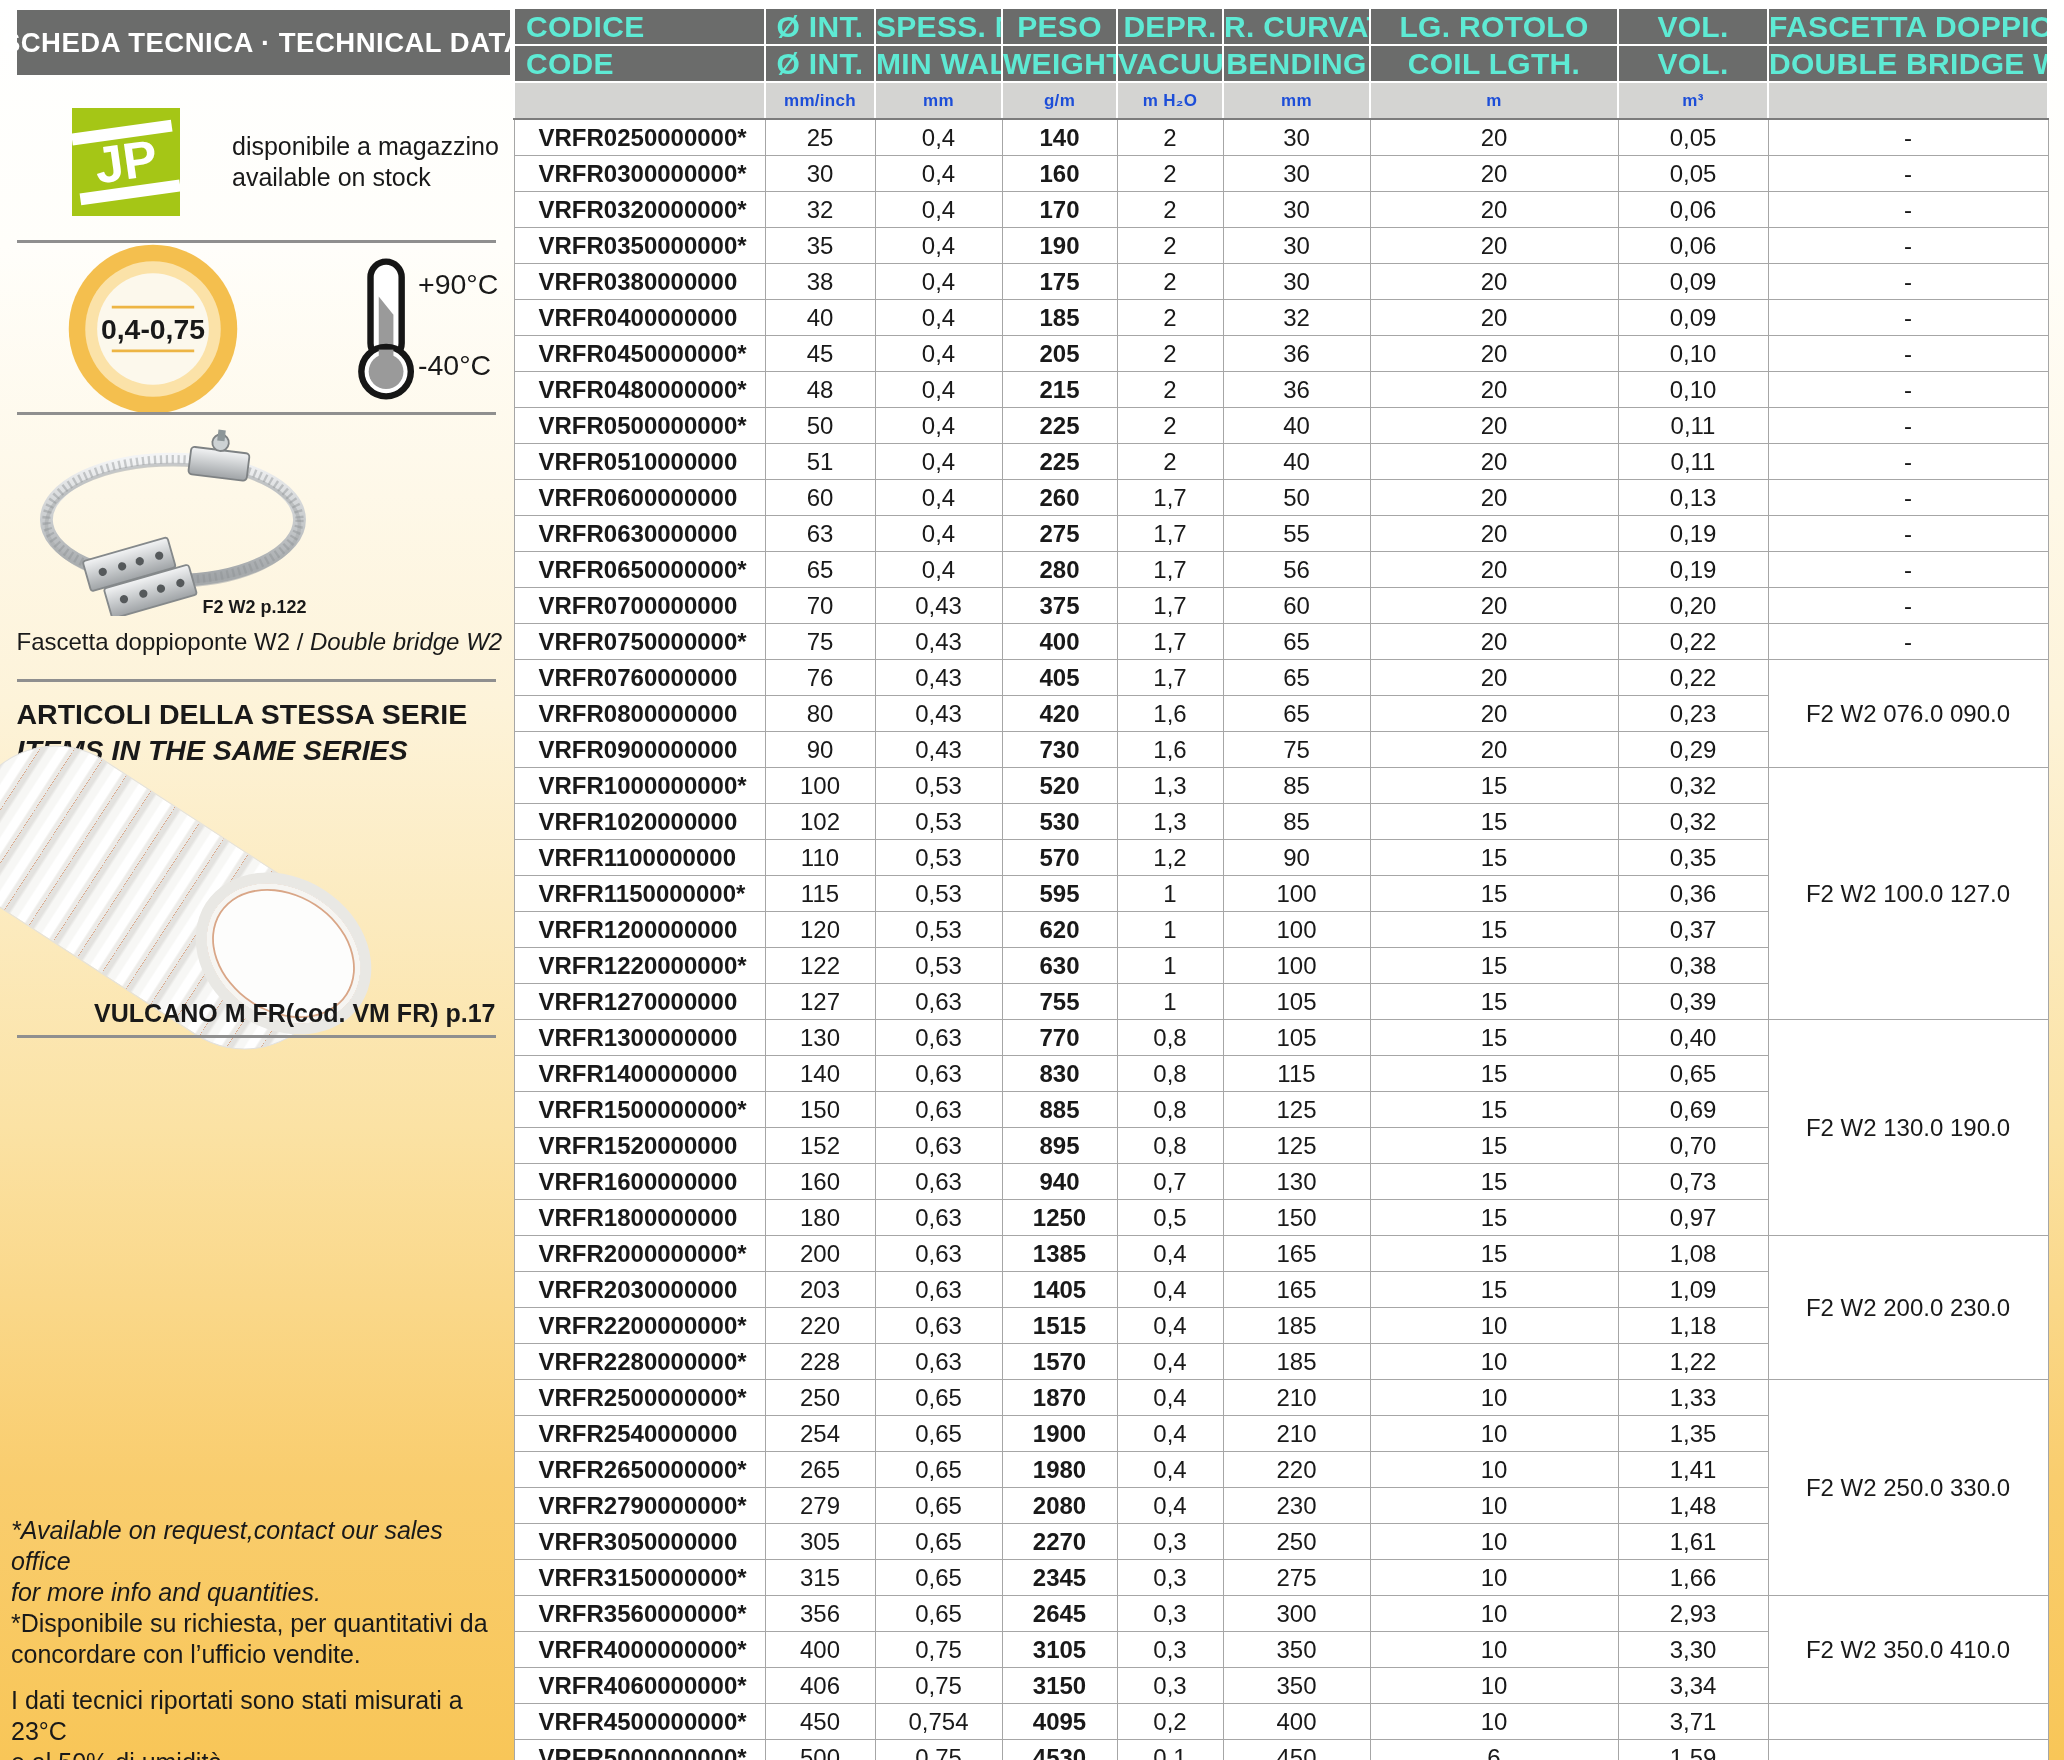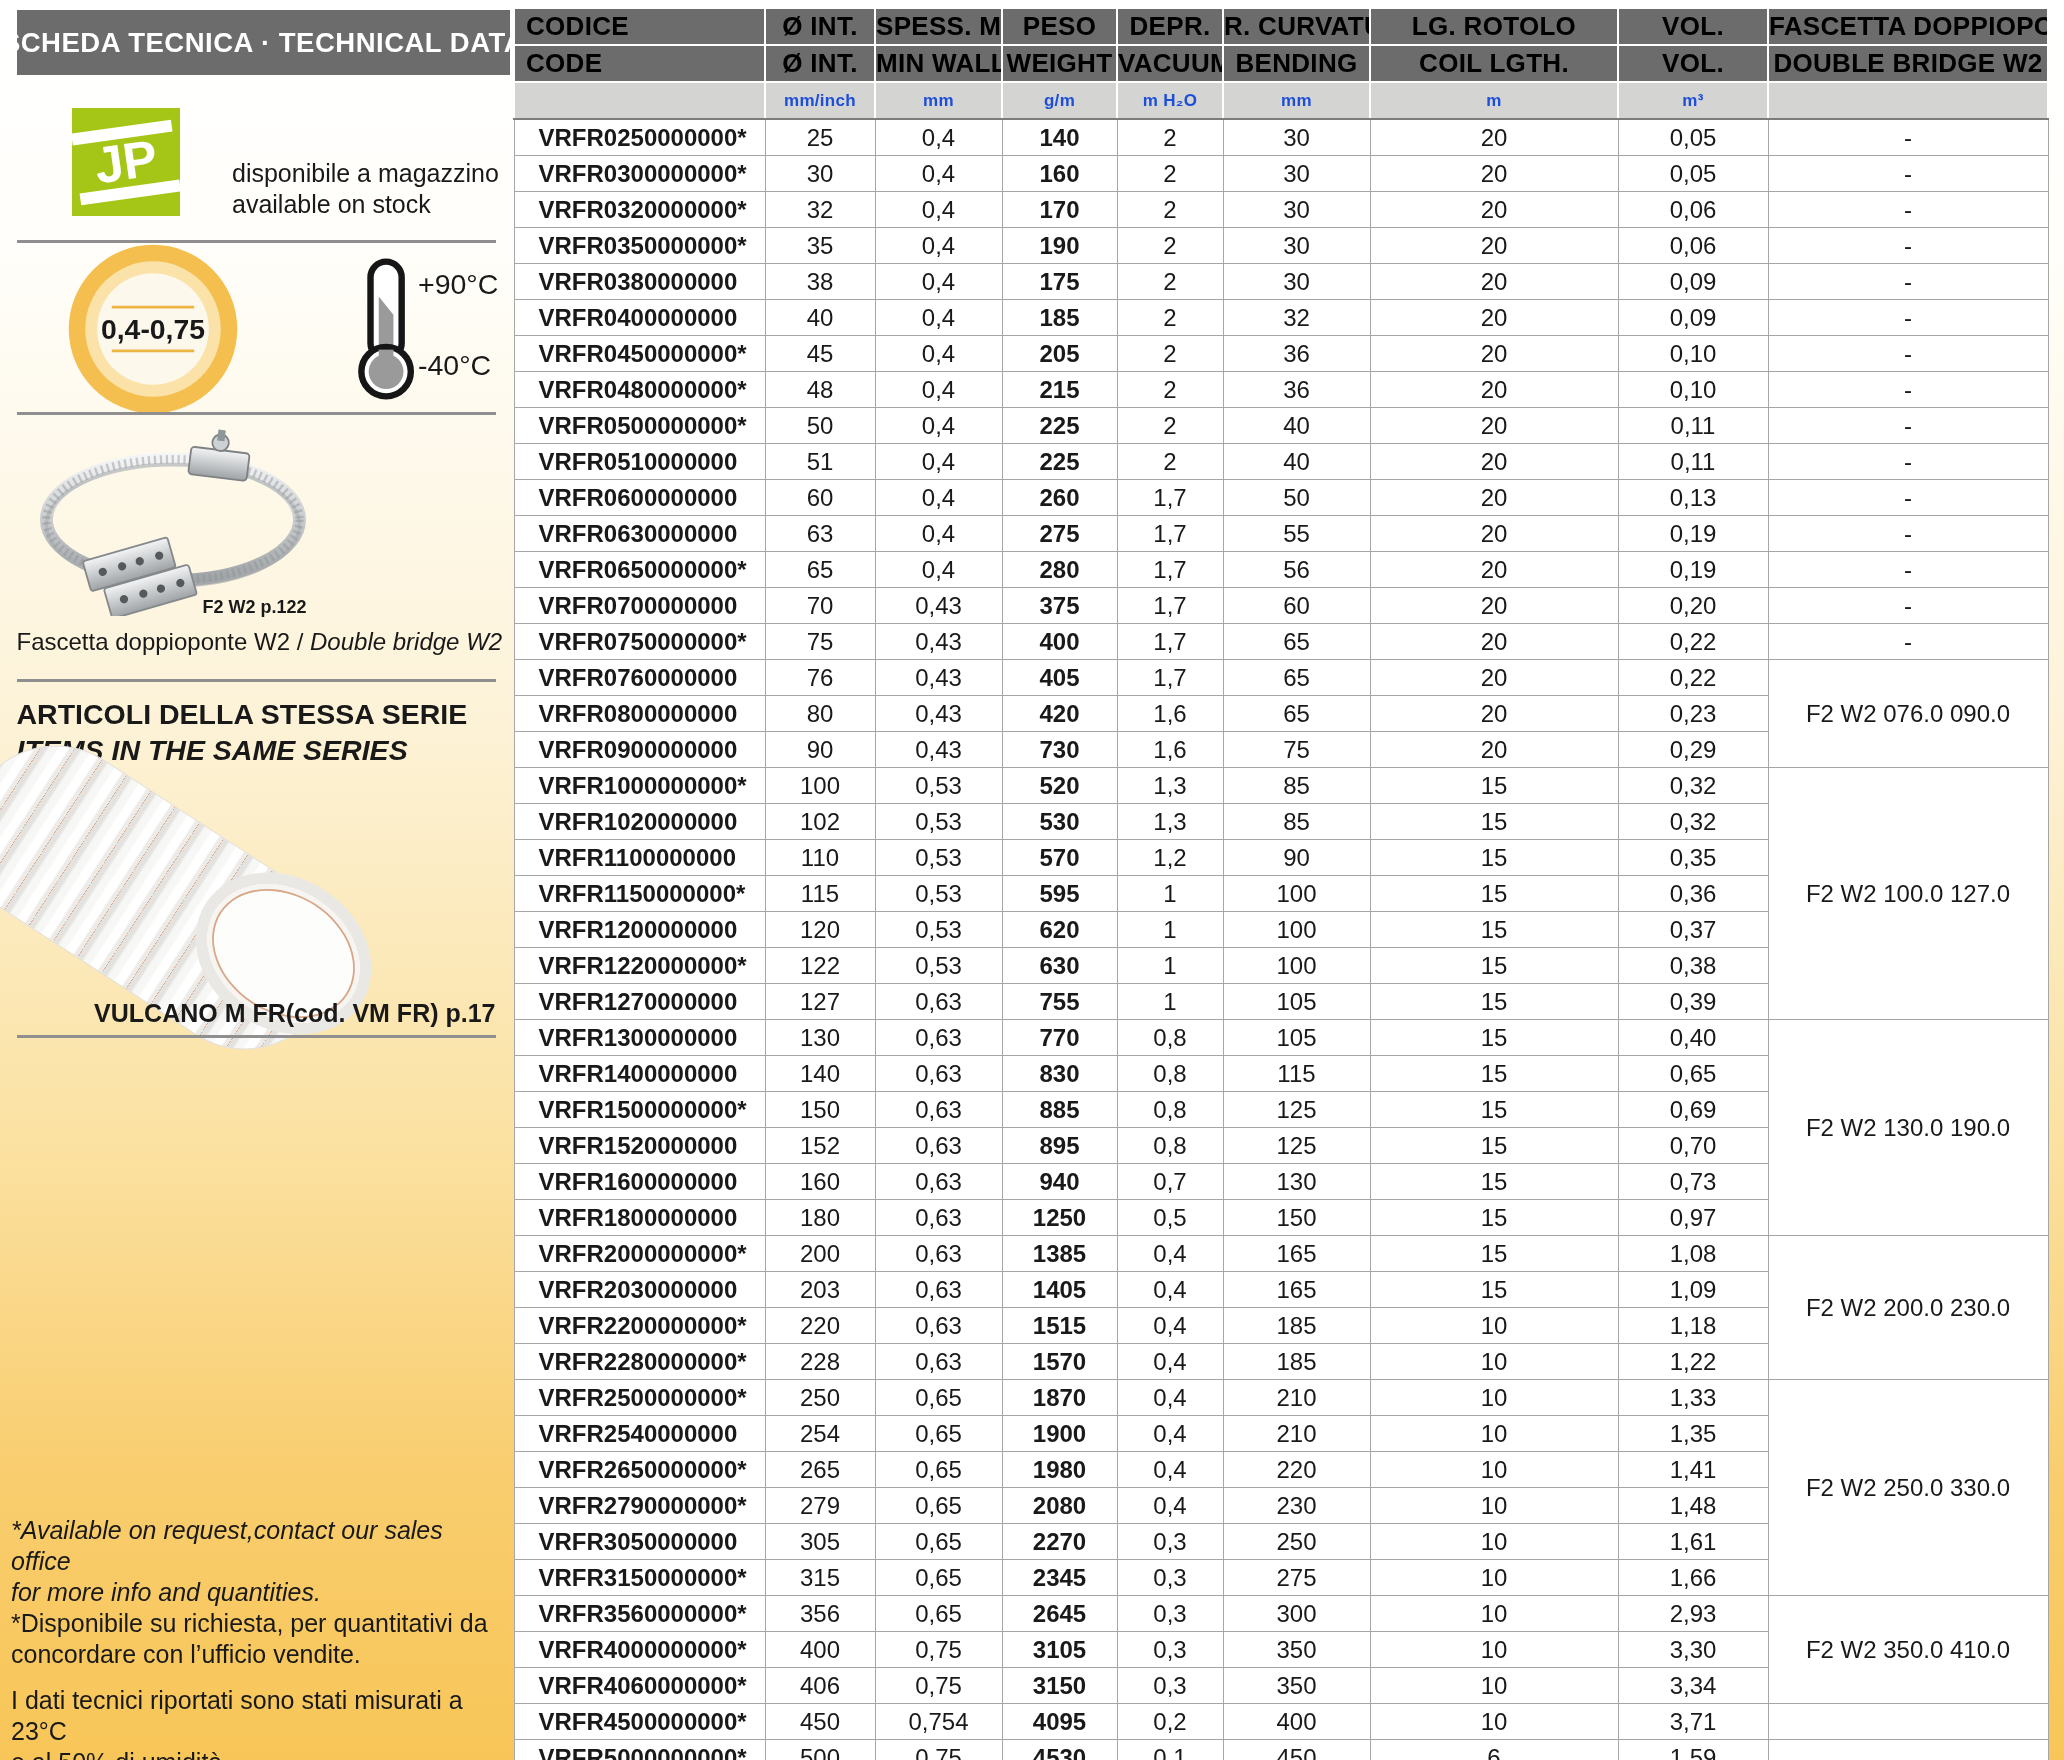--- a/index.html
+++ b/index.html
@@ -5,21 +5,21 @@
   html,body{margin:0;padding:0;}
   body{font-family:"Liberation Sans", sans-serif;color:#191919;}
   #page{position:relative;width:2064px;height:1760px;overflow:hidden;
     background:linear-gradient(180deg,#ffffff 0%,#fffefa 14%,#fdf3d9 40%,#fbe2a4 64%,#f9cd6e 84%,#f8c658 100%);}
   
   .abs{position:absolute;}
   #title-bar{left:16.5px;top:10px;width:493px;height:65px;background:#6b6c6b;
     display:flex;align-items:center;justify-content:center;color:#fff;
     font-size:27.5px;font-weight:bold;letter-spacing:0.5px;white-space:nowrap;}
   #jp-logo{left:72px;top:108px;width:108px;height:108px;}
-  #stock-text{left:232px;top:131px;font-size:25px;line-height:31px;margin-top:27px;}
+  #stock-text{left:232px;top:131px;font-size:25px;line-height:31px;}
   #stock-text .en{}
   .divider{left:16.5px;width:479px;height:2.8px;background:#8f8f8f;}
   #div1{top:240px}#div2{top:412px}#div3{top:679px}#div4{top:1035px}
   #badge{left:66px;top:242px;width:174px;height:174px;}
   #thermo{left:351px;top:258px;width:72px;height:142px;}
   .temp{left:418px;font-size:28.5px;font-weight:normal;white-space:nowrap;}
   #temp-max{top:268px}#temp-min{top:349px}
   #clamp{left:27.5px;top:428px;width:289px;height:188px;}
   #clamp-ref{left:15px;top:597px;width:479px;text-align:center;font-size:18px;font-weight:bold;}
   #clamp-cap{left:16.5px;top:628px;width:479px;text-align:right;font-size:24px;white-space:nowrap;}
@@ -33,21 +33,21 @@
   .hose-end{position:absolute;left:180px;top:99px;width:163px;height:129px;border-radius:50%;
     transform:rotate(33deg);background:#fdfdfc;border:11px solid #e9e8e4;box-shadow:inset 0 0 0 5.5px #f6f5f2, inset 0 0 0 7.3px #d9a687;}
   #vulcano{left:16.5px;top:999px;width:479px;text-align:right;font-size:25px;font-weight:bold;white-space:nowrap;}
   #footnotes{left:11px;top:1515px;width:496px;font-size:25px;line-height:31px;}
   .fn{white-space:pre-line;}
   .fn.en{font-style:italic;}
   #fn-block2{margin-top:14.7px;}
   
   #tech-table{position:absolute;left:513px;top:7.3px;width:1533px;border-collapse:collapse;table-layout:fixed;}
   #tech-table th,#tech-table td{padding:0;overflow:hidden;white-space:nowrap;}
-  #tech-table thead th{background:#6b6c6b;color:#000000;font-size:26px;font-weight:bold;
+  #tech-table thead th{background:#6b6c6b;color:#5eead4;font-size:30px;font-weight:bold;
     height:35px;border:2.8px solid #fff;text-align:center;letter-spacing:0.3px;}
   #tech-table thead th.left{text-align:left;padding-left:11px;}
   #tech-table thead th.unit{background:#d4d4d2;color:#1d4ed8;font-size:17px;border-bottom:2.8px solid #7c7c7c;}
   #tech-table tbody{border:1.8px solid #838383;}
   #tech-table tbody td{height:35px;font-size:24px;text-align:center;background:#fff;
     border:0.9px solid #a6a6a6;}
   #tech-table tbody td.code{text-align:left;padding-left:24px;font-weight:bold;}
   td.code.peach{background:#fbe4c3}
   td.code.green{background:#a5c616}
   td.code.white{background:#ffffff}

